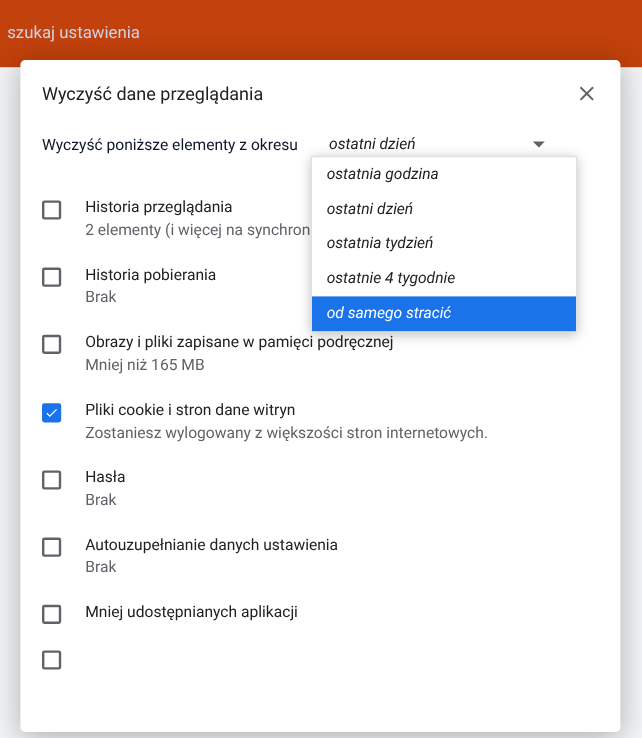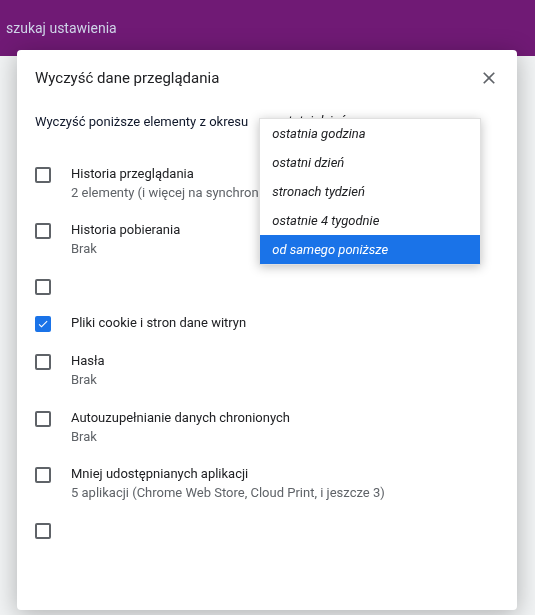--- a/index.html
+++ b/index.html
@@ -8,21 +8,21 @@
     width: 535px;
     height: 615px;
     background: #f1f3f4;
     overflow: hidden;
     position: relative;
     font-size: 13px;
     color: #202124;
   }
   .top-bar {
     height: 56px;
-    background: #701a75;
+    background: #c2410c;
     color: #cfd5e8;
     display: flex;
     align-items: center;
     padding-left: 6px;
     font-size: 14px;
   }
   .dialog {
     position: absolute;
     top: 50px;
     left: 17px;
@@ -85,21 +85,21 @@
     justify-content: space-between;
   }
   .arrow-down {
     width: 0; height: 0;
     border-left: 5px solid transparent;
     border-right: 5px solid transparent;
     border-top: 5px solid #5f6368;
   }
   .dropdown-menu {
     position: absolute;
-    left: -5px; top: 12px;
+    left: -5px; top: 24px;
     width: 222px;
     background: #fff;
     box-shadow: 0 2px 10px rgba(0,0,0,0.25);
     border: 1px solid rgba(0,0,0,.12);
     z-index: 10;
   }
   .dropdown-item {
     padding: 7px 12px;
     font-size: 13px;
     cursor: pointer;
@@ -169,23 +169,23 @@
     <div class="range-row">
       <span class="range-label">Wyczyść poniższe elementy z okresu</span>
       <div class="dropdown">
         <div class="dropdown-trigger">
           <span>ostatni dzień</span>
           <span class="arrow-down"></span>
         </div>
         <div class="dropdown-menu" id="dropdown-menu">
             <div class="dropdown-item">ostatnia godzina</div>
             <div class="dropdown-item">ostatni dzień</div>
-            <div class="dropdown-item">stronach tydzień</div>
+            <div class="dropdown-item">ostatnia tydzień</div>
             <div class="dropdown-item">ostatnie 4 tygodnie</div>
-            <div class="dropdown-item selected">od samego poniższe</div>
+            <div class="dropdown-item selected">od samego stracić</div>
           </div>
       </div>
     </div>
 
     <div id="items">
         <div class="item-row">
           <div class="chk-wrap">
             <span class="chk"></span>
           </div>
           <div class="item-text">
@@ -198,59 +198,63 @@
             <span class="chk"></span>
           </div>
           <div class="item-text">
             <div class="item-title">Historia pobierania</div>
             <div class="item-sub">Brak</div>
           </div>
         </div>
         <div class="item-row">
           <div class="chk-wrap">
             <span class="chk"></span>
+          </div>
+          <div class="item-text">
+            <div class="item-title">Obrazy i pliki zapisane w pamięci podręcznej</div>
+            <div class="item-sub">Mniej niż 165 MB</div>
           </div>
         </div>
         <div class="item-row">
           <div class="chk-wrap">
             <span class="chk checked">
               <svg viewBox="0 0 24 24">
                 <path d="M9 16.17 4.83 12l-1.42 1.41L9 19 21 7l-1.41-1.41z"></path>
               </svg>
             </span>
           </div>
           <div class="item-text">
             <div class="item-title">Pliki cookie i stron dane witryn</div>
+            <div class="item-sub">Zostaniesz wylogowany z większości stron internetowych.</div>
           </div>
         </div>
         <div class="item-row">
           <div class="chk-wrap">
             <span class="chk"></span>
           </div>
           <div class="item-text">
             <div class="item-title">Hasła</div>
             <div class="item-sub">Brak</div>
           </div>
         </div>
         <div class="item-row">
           <div class="chk-wrap">
             <span class="chk"></span>
           </div>
           <div class="item-text">
-            <div class="item-title">Autouzupełnianie danych chronionych</div>
+            <div class="item-title">Autouzupełnianie danych ustawienia</div>
             <div class="item-sub">Brak</div>
           </div>
         </div>
         <div class="item-row">
           <div class="chk-wrap">
             <span class="chk"></span>
           </div>
           <div class="item-text">
             <div class="item-title">Mniej udostępnianych aplikacji</div>
-            <div class="item-sub">5 aplikacji (Chrome Web Store, Cloud Print, i jeszcze 3)</div>
           </div>
         </div>
         <div class="item-row">
           <div class="chk-wrap">
             <span class="chk"></span>
           </div>
         </div>
       </div>
 
   </div>

